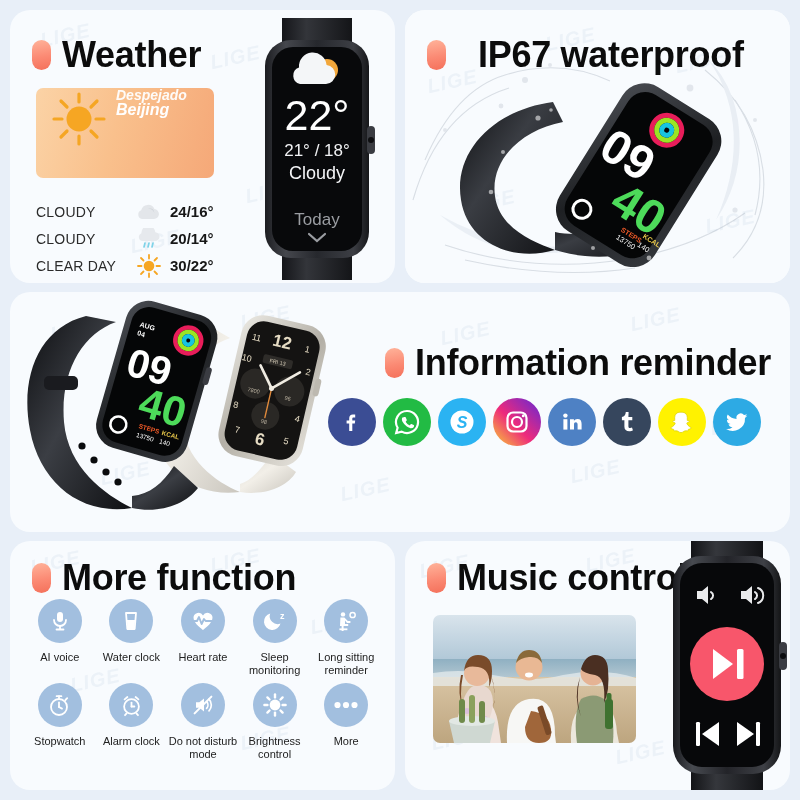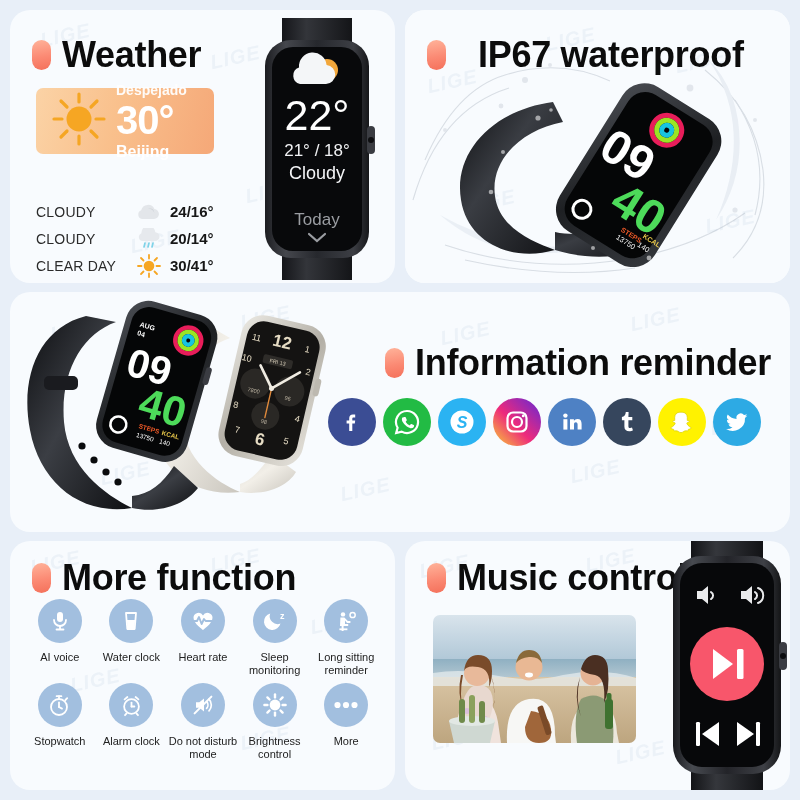--- a/index.html
+++ b/index.html
@@ -35,24 +35,24 @@
   .wm span {
     position: absolute; color: rgba(150,170,200,.11);
     font-size: 20px; font-weight: 700; font-style: italic;
     transform: rotate(-12deg); letter-spacing: 1px;
   }
 
   
   #p-weather { left: 10px; top: 10px; width: 385px; height: 273px; }
   #p-weather .head { position: absolute; left: 22px; top: 24px; }
   .wcard {
-    position: absolute; left: 26px; top: 78px; width: 178px; height: 66px;
+    position: absolute; left: 26px; top: 78px; width: 178px; height: 90px;
     border-radius: 7px;
     background: linear-gradient(105deg, #fbd3a6 0%, #f9c08c 45%, #f5a878 100%);
-    display: flex; align-items: center;
+    display: flex; align-items: flex-start; font-style: italic;
   }
   .wcard .sun-big { margin-left: 12px; flex: none; }
   .wcard .wtxt { margin-left: 6px; color: #fff; line-height: 1; }
   .wcard .wdesc { font-size: 14px; font-weight: 600; opacity: .95; }
   .wcard .wtemp { font-size: 40px; font-weight: 700; margin: 3px 0 4px; letter-spacing: -1px; }
   .wcard .wcity { font-size: 16px; font-weight: 700; }
 
   .flist { position: absolute; left: 26px; top: 188px; width: 190px; }
   .frow { display: flex; align-items: center; height: 27px; }
   .frow .fcond { width: 92px; font-size: 14px; color: #2b2b2b; letter-spacing: .2px; }
@@ -134,21 +134,20 @@
             <line x1="13" y1="13" x2="19" y2="19"></line>
               <line x1="43" y1="43" x2="49" y2="49"></line>
             <line x1="49" y1="13" x2="43" y2="19"></line>
               <line x1="19" y1="43" x2="13" y2="49"></line>
           </g>
           <circle cx="31" cy="31" r="12.5" fill="#f6a623"></circle>
         </svg>
       </span>
       <div class="wtxt">
         <div class="wdesc">Despejado</div>
-        <div class="wtemp">30°</div>
         <div class="wcity">Beijing</div>
       </div>
     </div>
 
     <div class="flist">
       <div class="frow">
         <div class="fcond">CLOUDY</div>
         <div class="ficon">
           <svg width="28" height="20" viewBox="0 0 28 20">
             <path d="M7 17h12a5 5 0 0 0 .4-9.98A7 7 0 0 0 6.2 8.2 4.6 4.6 0 0 0 7 17z" fill="#e3e6ea"></path>
@@ -181,21 +180,21 @@
               <line x1="2" y1="13" x2="5.5" y2="13"></line>
                 <line x1="20.5" y1="13" x2="24" y2="13"></line>
               <line x1="5" y1="5" x2="7.5" y2="7.5"></line>
                 <line x1="18.5" y1="18.5" x2="21" y2="21"></line>
               <line x1="21" y1="5" x2="18.5" y2="7.5"></line>
                 <line x1="7.5" y1="18.5" x2="5" y2="21"></line>
             </g>
             <circle cx="13" cy="13" r="5.3" fill="#f6a623"></circle>
           </svg>
         </div>
-        <div class="ftemp">30/41°</div>
+        <div class="ftemp">30/22°</div>
       </div>
     </div>
 
     <svg id="watch-weather" viewBox="0 0 148 262">
       <defs>
         <linearGradient id="bodyg" x1="0" y1="0" x2="1" y2="0">
           <stop offset="0" stop-color="#1c1d21"></stop>
             <stop offset=".2" stop-color="#45474d"></stop>
           <stop offset=".5" stop-color="#26282d"></stop>
             <stop offset=".85" stop-color="#3c3e44"></stop>

